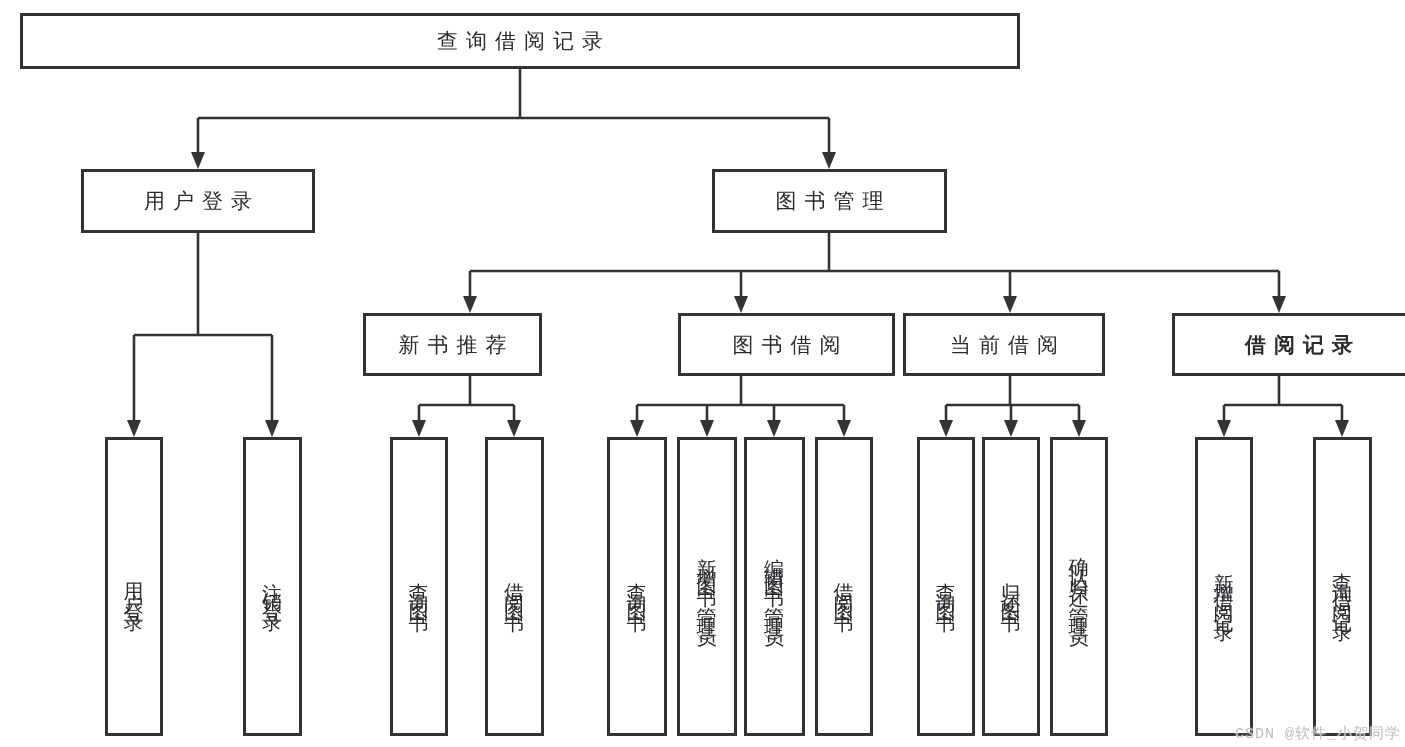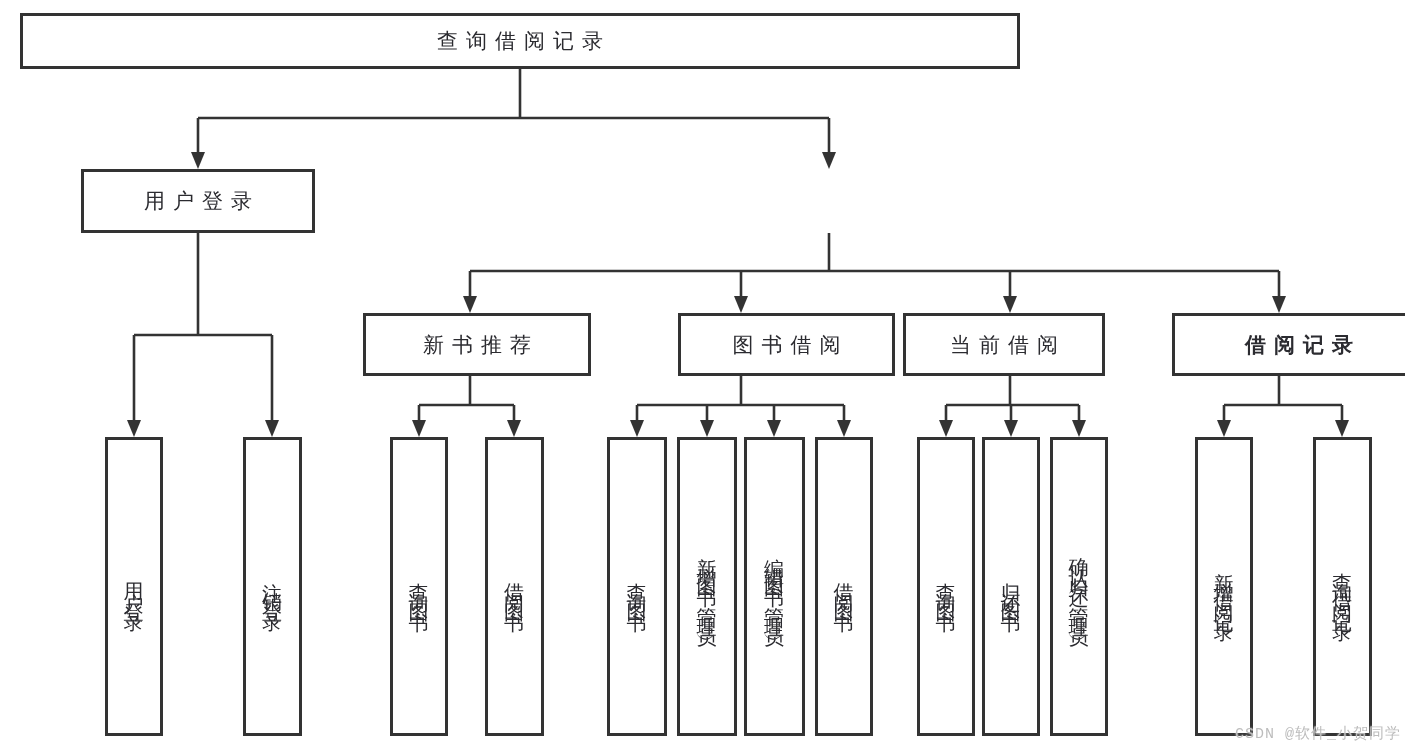--- a/index.html
+++ b/index.html
@@ -113,22 +113,23 @@
       <line x1="1224" y1="405" x2="1342" y2="405" stroke="#333333" stroke-width="2.6"></line>
       <line x1="1224" y1="405" x2="1224" y2="424" stroke="#333333" stroke-width="2.6"></line>
       <polygon points="1217,420 1231,420 1224,437" fill="#333333"></polygon>
       <line x1="1342" y1="405" x2="1342" y2="424" stroke="#333333" stroke-width="2.6"></line>
       <polygon points="1335,420 1349,420 1342,437" fill="#333333"></polygon>
     </svg>
 
   <div class="box h" style="left:20px;top:13px;width:1000px;height:56px;">查询借阅记录</div>
 
   <div class="box h" style="left:81px;top:169px;width:234px;height:64px;">用户登录</div>
+  <div class="box h" style="left:712px;top:169px;width:235px;height:64px;">图书管理</div>
 
-  <div class="box h" style="left:363px;top:313px;width:228px;height:63px;">新书推荐</div>
+  <div class="box h" style="left:363px;top:313px;width:179px;height:63px;">新书推荐</div>
   <div class="box h" style="left:633px;top:313px;width:217px;height:63px;margin-left:45px;">图书借阅</div>
   <div class="box h" style="left:903px;top:313px;width:202px;height:63px;">当前借阅</div>
   <div class="box h" style="left:1172px;top:313px;width:254px;height:63px;font-weight:bold;">借阅记录</div>
 
   <div class="box v" style="left:105px;top:437px;width:58px;height:299px;">
     <span>用户登录</span>
   </div>
   <div class="box v" style="left:243px;top:437px;width:59px;height:299px;">
     <span>注销登录</span>
   </div>

